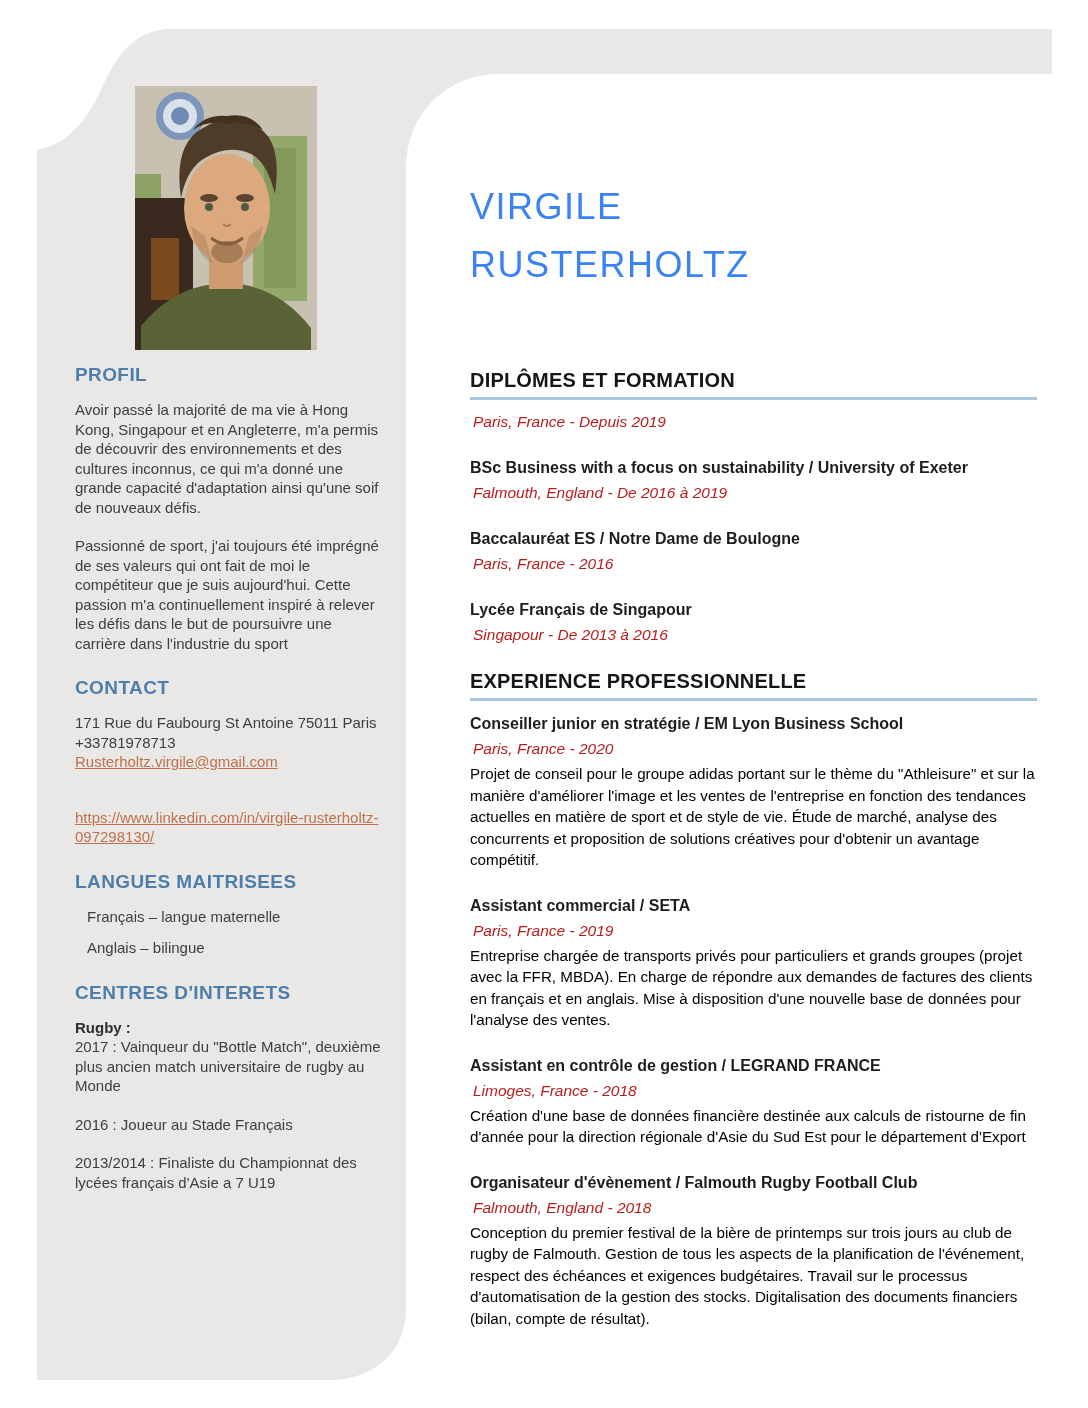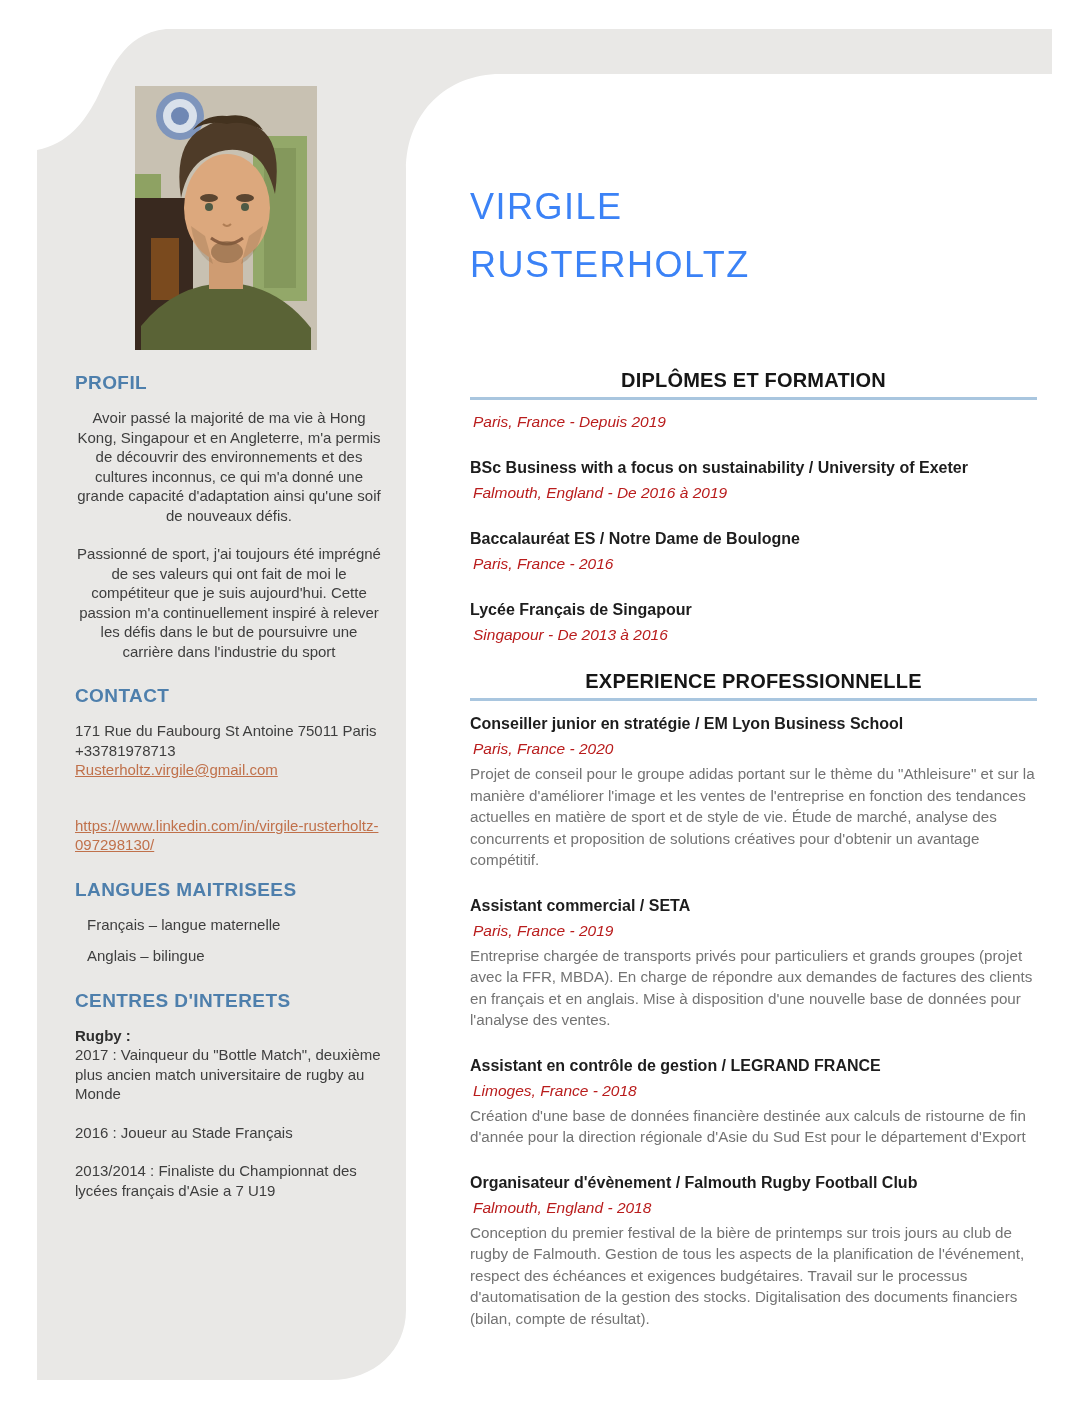--- a/index.html
+++ b/index.html
@@ -13,28 +13,28 @@
   .bg-shape{position:absolute;left:0;top:0;z-index:0;}
 
   
   .photo{
     position:absolute;left:135px;top:86px;width:182px;height:264px;
     z-index:2;overflow:hidden;
   }
 
   
   .sidebar{
-    position:absolute;left:75px;top:372px;width:308px;z-index:2;
+    position:absolute;left:75px;top:364px;width:308px;z-index:2;
     color:#3e3e3e;font-size:15px;line-height:19.5px;
   }
   .side-heading{
     font-size:19px;font-weight:bold;color:#4e7fac;
     letter-spacing:0.4px;line-height:22px;margin:0 0 14px 0;
   }
-  .side-par{margin:0 0 19px 0;text-align:center;}
+  .side-par{margin:0 0 19px 0;}
   .mt-sec{margin-top:24px;}
   .contact-line{margin:0;}
   .side-link{
     display:inline-block;color:#c0714b;text-decoration:underline;
     overflow-wrap:anywhere;cursor:pointer;
   }
   .linkedin{margin-top:36px;}
   .lang-line{margin:12px;}
   .interest-label{font-weight:bold;margin:0;color:#2f2f2f;}
   .interest-item{margin:0 0 19px 0;}
@@ -44,29 +44,29 @@
     position:absolute;left:470px;top:178px;width:567px;z-index:2;
     color:#3e3e3e;
   }
   .name{
     font-size:36px;line-height:58px;color:#3b82f6;
     letter-spacing:1.5px;font-weight:400;
   }
   .main-heading{
     font-size:20px;font-weight:bold;color:#161616;line-height:24px;
     letter-spacing:0.2px;
-    border-bottom:3px solid #a9c6df;padding-bottom:5px;margin:0;text-align:center;
+    border-bottom:3px solid #a9c6df;padding-bottom:5px;margin:0;
   }
   .edu-heading{margin-top:74px;}
   .exp-heading{margin-top:12px;}
   .entries{margin-top:11px;}
   .entry{margin-bottom:23px;}
   .entry-title{font-size:16px;font-weight:bold;color:#1d1d1d;line-height:23px;margin:0;}
   .entry-loc{font-size:15.5px;font-style:italic;color:#b91c1c;line-height:22px;margin:3px;}
-  .entry-desc{font-size:15.2px;color:#737373;line-height:21.5px;margin:0;}
+  .entry-desc{font-size:15.2px;color:#000000;line-height:21.5px;margin:0;}
 </style>
 </head>
 <body>
 
 <div class="page">
 
   <svg class="bg-shape" width="1088" height="1408" viewBox="0 0 1088 1408">
     <path d="M 166 29
              L 1052 29
              L 1052 74

